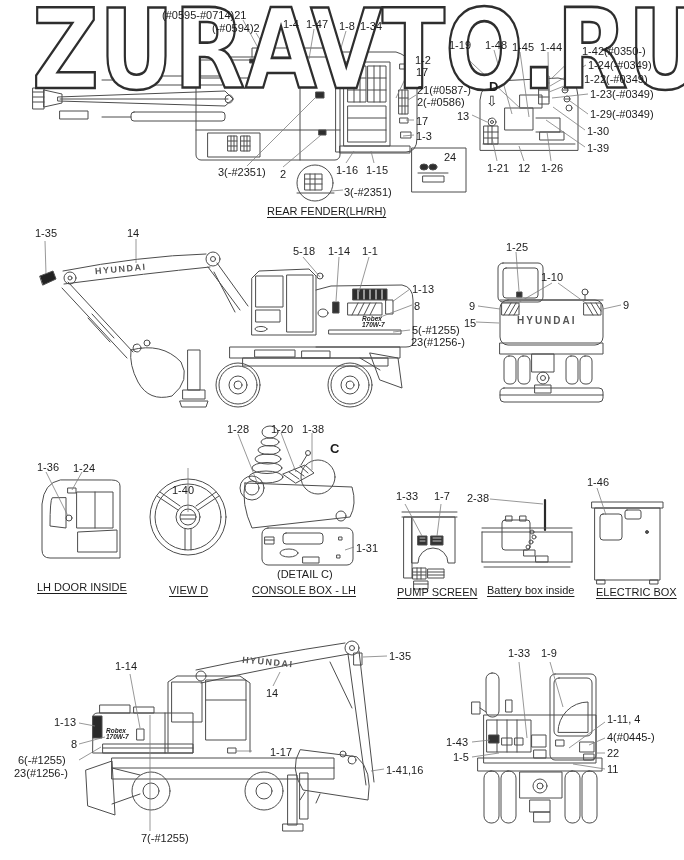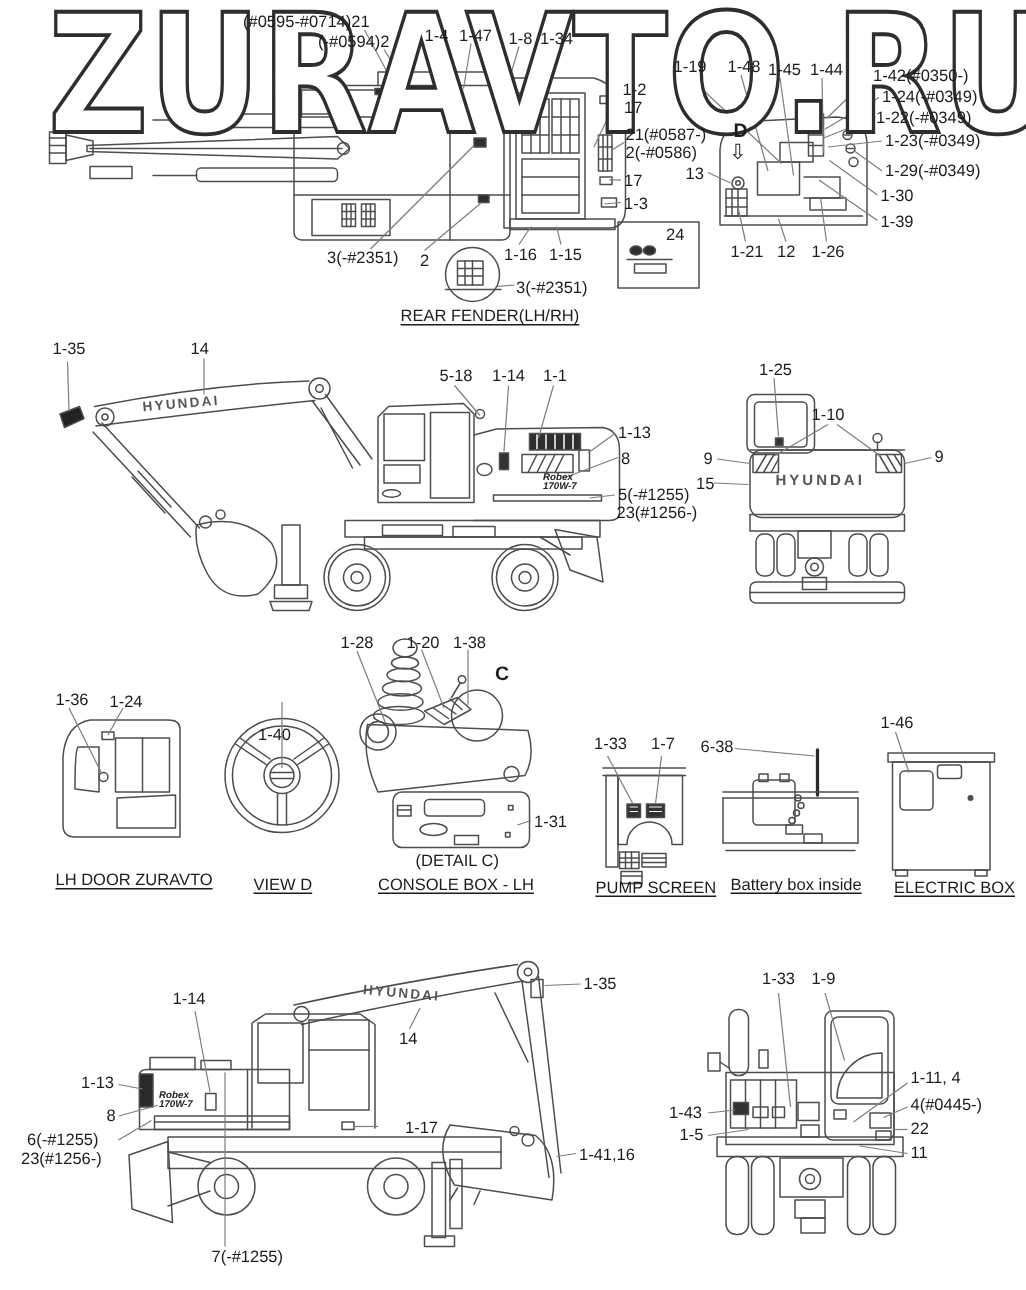--- a/index.html
+++ b/index.html
@@ -570,34 +570,34 @@
   <div class="lb" style="left:464px;top:317px">15</div>
   <div class="lb" style="left:412px;top:324px">5(-#1255)</div>
   <div class="lb" style="left:411px;top:336px">23(#1256-)</div>
   <div class="lb" style="left:506px;top:241px">1-25</div>
   <div class="lb" style="left:541px;top:271px">1-10</div>
   <div class="lb" style="left:469px;top:300px">9</div>
   <div class="lb" style="left:623px;top:299px">9</div>
 
   <div class="lb" style="left:37px;top:461px">1-36</div>
   <div class="lb" style="left:73px;top:462px">1-24</div>
-  <div class="lb cap" style="left:37px;top:581px">LH DOOR ZURAVTO</div>
+  <div class="lb cap" style="left:37px;top:581px">LH DOOR INSIDE</div>
   <div class="lb" style="left:172px;top:484px">1-40</div>
   <div class="lb cap" style="left:169px;top:584px">VIEW D</div>
   <div class="lb" style="left:227px;top:423px">1-28</div>
   <div class="lb" style="left:271px;top:423px">1-20</div>
   <div class="lb" style="left:302px;top:423px">1-38</div>
   <div class="lb big" style="left:330px;top:443px">C</div>
   <div class="lb" style="left:356px;top:542px">1-31</div>
   <div class="lb" style="left:277px;top:568px">(DETAIL C)</div>
   <div class="lb cap" style="left:252px;top:584px">CONSOLE BOX - LH</div>
   <div class="lb" style="left:396px;top:490px">1-33</div>
   <div class="lb" style="left:434px;top:490px">1-7</div>
   <div class="lb cap" style="left:397px;top:586px">PUMP SCREEN</div>
-  <div class="lb" style="left:467px;top:492px">6-38</div>
+  <div class="lb" style="left:467px;top:492px">2-38</div>
   <div class="lb cap" style="left:487px;top:584px">Battery box inside</div>
   <div class="lb" style="left:587px;top:476px">1-46</div>
   <div class="lb cap" style="left:596px;top:586px">ELECTRIC BOX</div>
 
   <div class="lb" style="left:115px;top:660px">1-14</div>
   <div class="lb" style="left:266px;top:687px">14</div>
   <div class="lb" style="left:54px;top:716px">1-13</div>
   <div class="lb" style="left:71px;top:738px">8</div>
   <div class="lb" style="left:18px;top:754px">6(-#1255)</div>
   <div class="lb" style="left:14px;top:767px">23(#1256-)</div>

